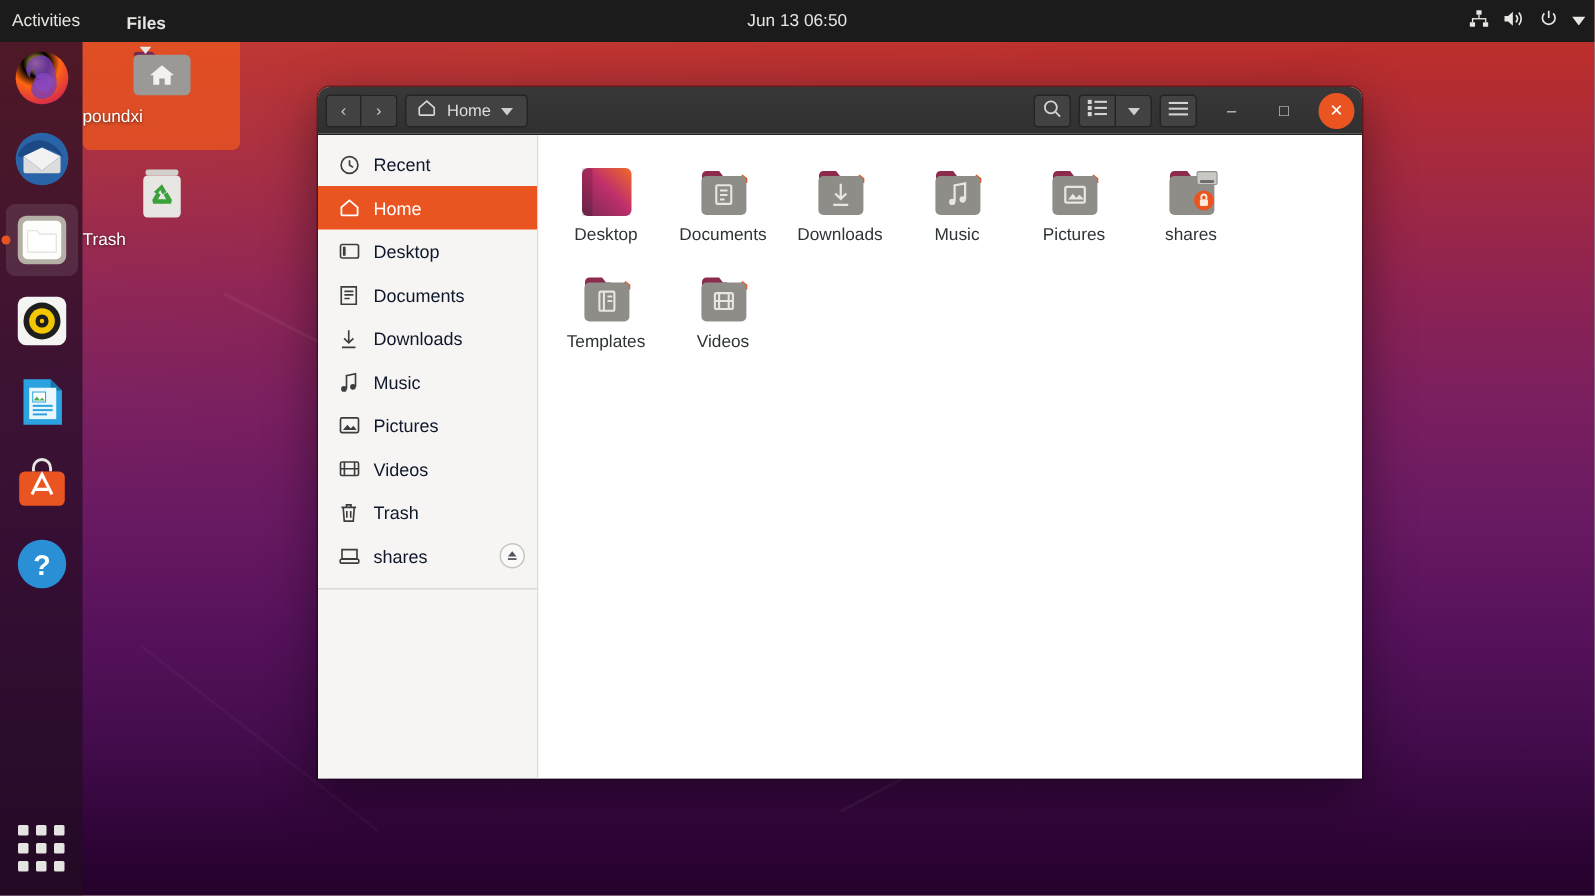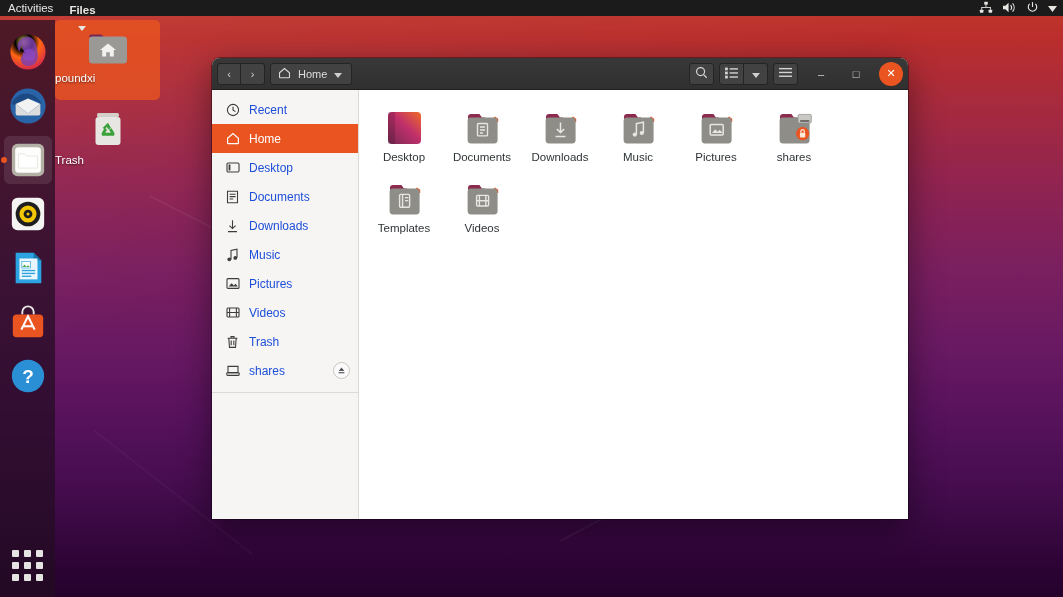--- a/index.html
+++ b/index.html
@@ -18,24 +18,25 @@
         #c0392b 0%, #bb2e2c 6%, #a62a3e 18%, #8e2352 32%,
         #7a1f5f 45%, #6a1a62 57%, #57125c 70%, #430c4c 83%, #2e0436 94%, #24022b 100%);
   }
   .swoosh {
     position: absolute; background: rgba(255,255,255,0.055);
     transform-origin: 0 0; pointer-events: none;
   }
 
   
   #topbar {
-    position: absolute; left: 0; top: 0; width: 1063px; height: 16px;
+    position: absolute; left: 0; top: 0; width: 1063px; height: 28px;
     background: #1b1b1b; color: #e8e6e3;
     display: flex; align-items: center; font-size: 11.5px;
     z-index: 40;
+    gap: 15px;
   }
   #activities { padding: 0 9px 0 8px; cursor: default; white-space: nowrap; }
   #files-menu {
     display: flex; align-items: center; gap: 5px;
     padding: 0 7px; white-space: nowrap; font-weight: bold; flex-direction: column;
   }
   #clock {
     position: absolute; left: 0; right: 0; text-align: center;
     font-size: 11.5px; pointer-events: none;
   }
@@ -118,21 +119,21 @@
   #body { flex: 1; display: flex; min-height: 0; }
 
   
   #sidebar {
     width: 147px; flex: 0 0 147px; background: #f6f5f4;
     border-right: 1px solid #dcdad7; padding-top: 5px;
     font-size: 12px; color: #2e3436;
   }
   .side-row {
     height: 29px; display: flex; align-items: center; gap: 9px;
-    padding: 0 8px 0 13px; color: #1d4ed8;
+    padding: 0 8px 0 13px; color: #0f172a;
   }
   .side-row.sel { background: #e95420; color: #fff; }
   .side-row .s-ico {
     width: 15px; height: 15px; flex: 0 0 15px;
     display: flex; align-items: center; justify-content: center;
   }
   .side-row .s-lbl { flex: 1; white-space: nowrap; overflow: hidden; }
   .eject {
     width: 17px; height: 17px; border-radius: 50%;
     border: 1px solid #c8c5c1; background: #fbfafa;
@@ -175,20 +176,21 @@
         <path d="M1.5 12.5V4.2h4l1.2 1.6h7.8v6.7z"></path>
       </svg>
     </span>
     <span>Files</span>
     <span>
       <svg width="8" height="5" viewBox="0 0 8 5">
           <path d="M0 0h8L4 5z" fill="#e8e6e3"></path>
         </svg>
     </span>
   </div>
+  <div id="clock">Jun 13  06:50</div>
   <div id="tray">
     <span class="tray-ico">
       <svg width="14" height="13" viewBox="0 0 16 14" fill="#e8e6e3">
         <rect x="6" y="0.5" width="4" height="3.4" rx="0.5"></rect>
         <rect x="1" y="9.6" width="4" height="3.4" rx="0.5"></rect>
         <rect x="11" y="9.6" width="4" height="3.4" rx="0.5"></rect>
         <rect x="7.5" y="3.9" width="1" height="2.6"></rect>
         <rect x="3" y="6.5" width="10" height="1"></rect>
         <rect x="2.6" y="6.5" width="1" height="3.1"></rect>
         <rect x="12.6" y="6.5" width="1" height="3.1"></rect>

